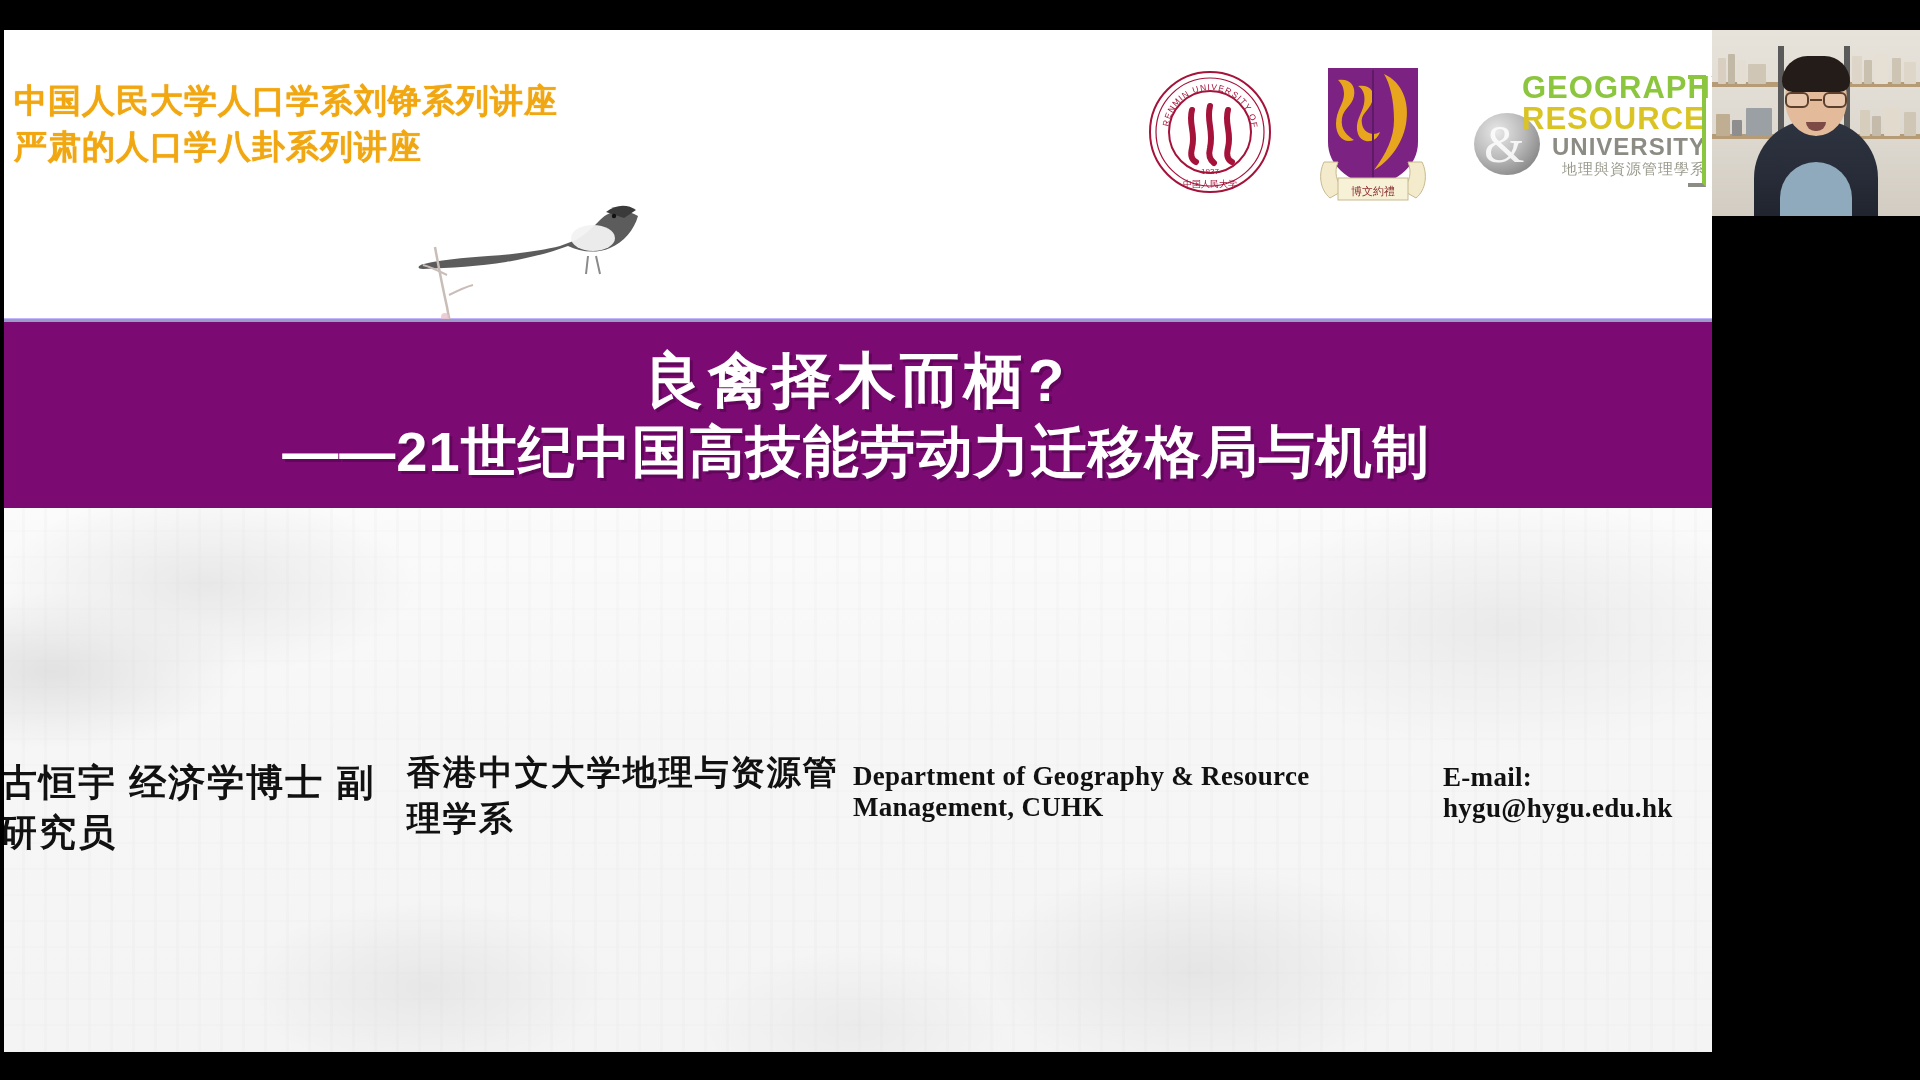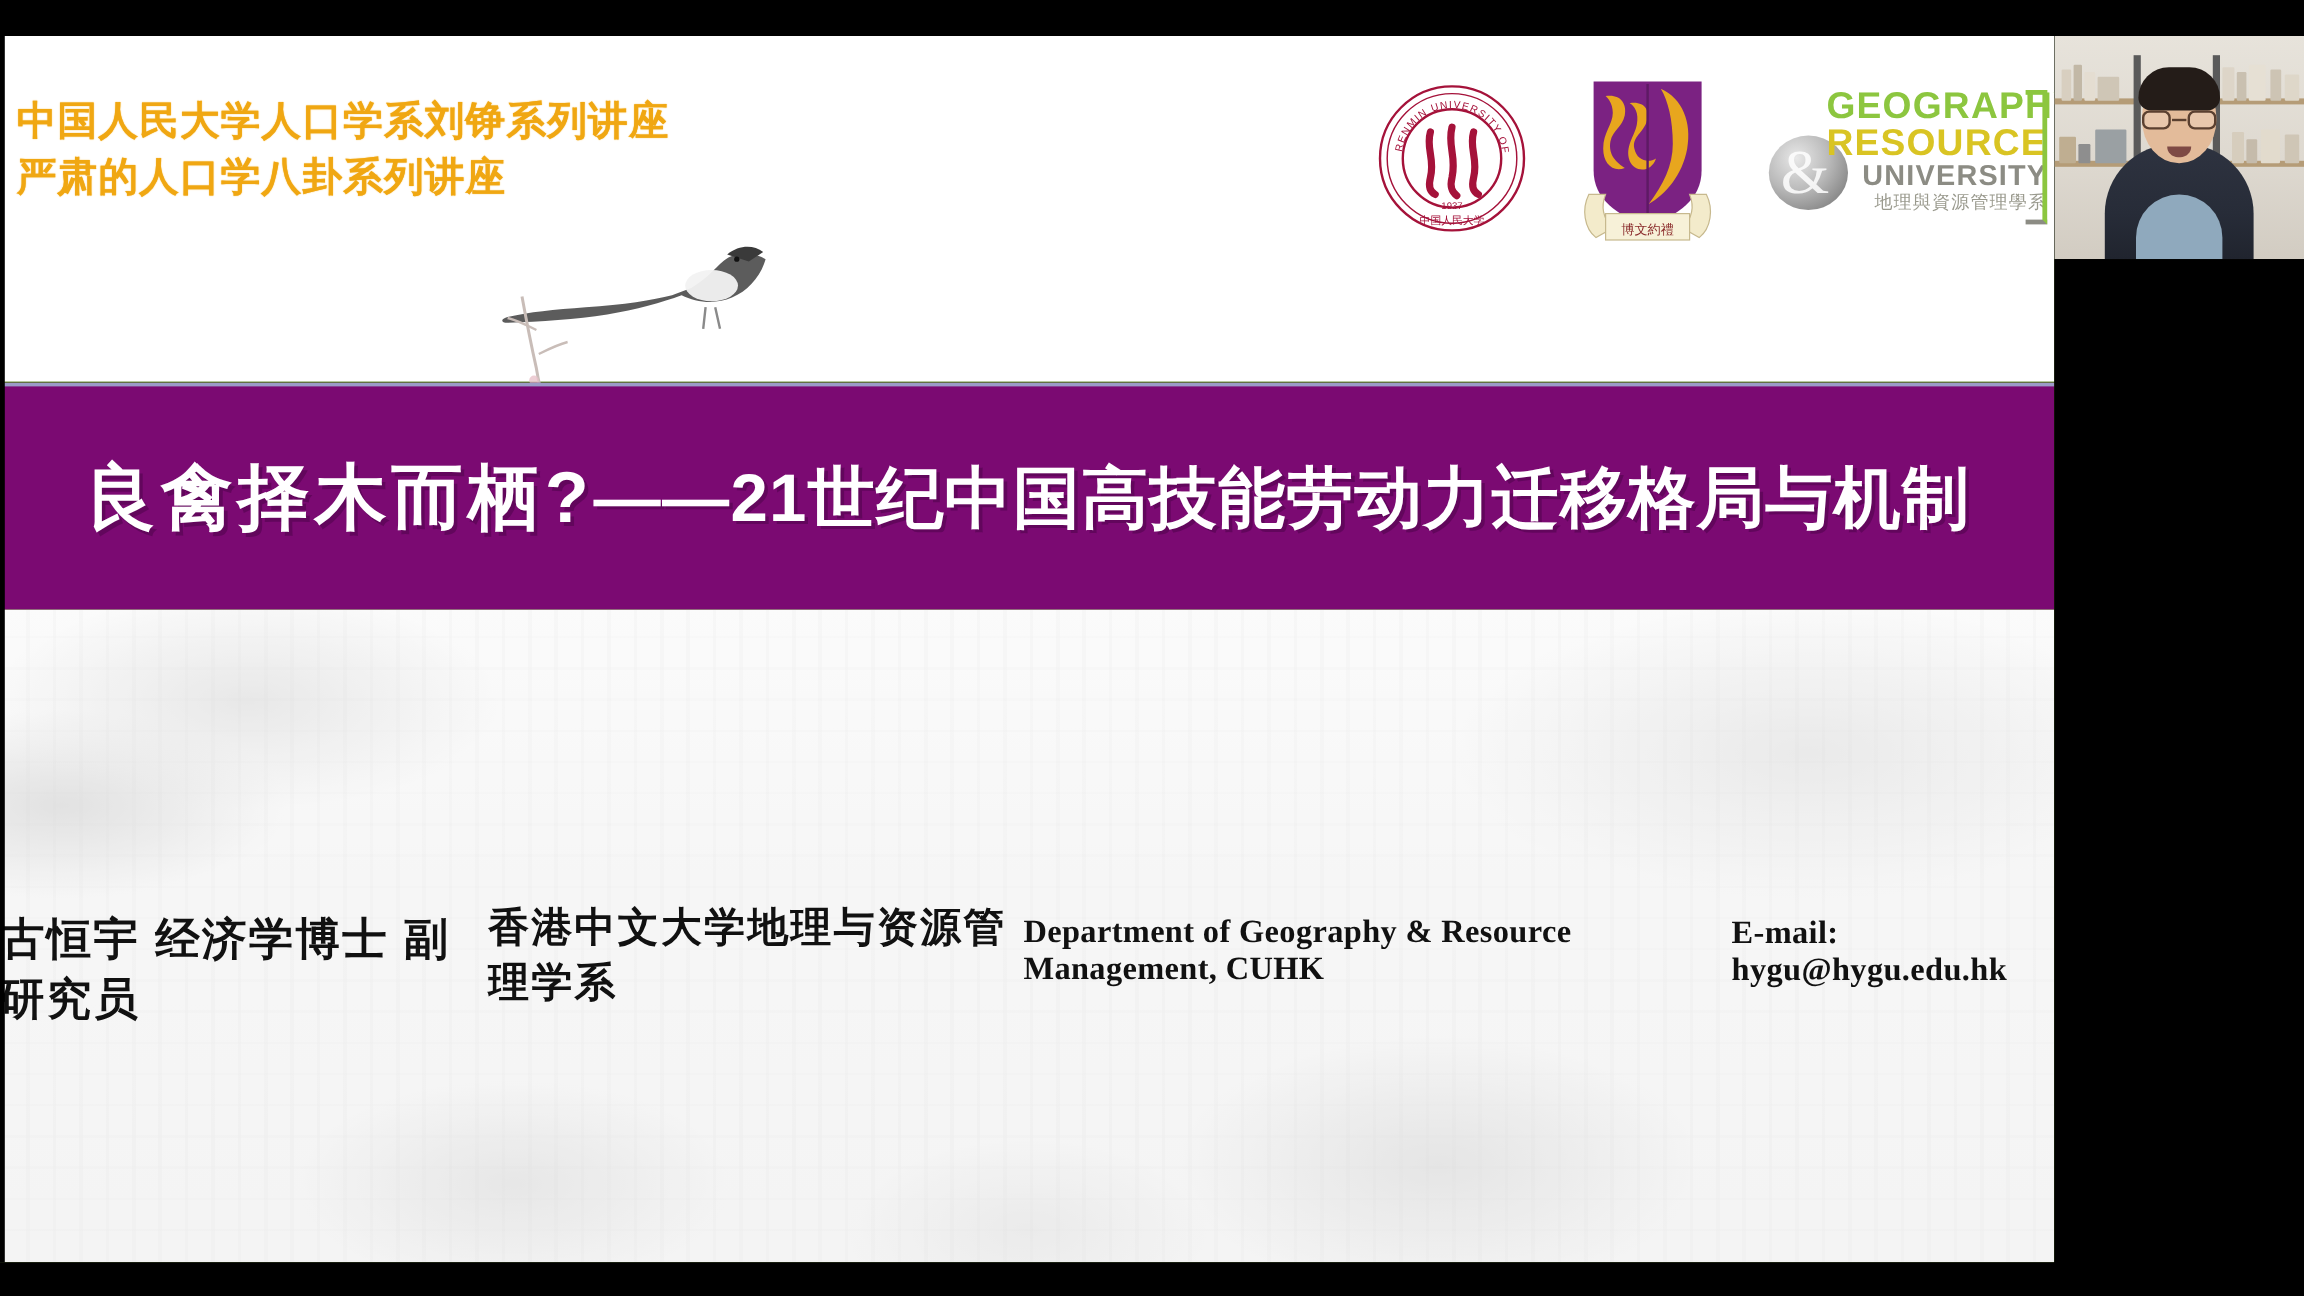--- a/index.html
+++ b/index.html
@@ -4,21 +4,21 @@
 <style>
   * { margin:0; padding:0; box-sizing:border-box; }
   html,body { width:1920px; height:1080px; background:#000; overflow:hidden; }
   body { font-family:"Liberation Sans", sans-serif; }
 
   #screen { position:relative; width:1920px; height:1080px; background:#000; }
 
   
   #slide {
     position:absolute; left:0; top:30px; width:1712px; height:1022px;
-    background:#4d7c0f; overflow:hidden;
+    background:#c4b5fd; overflow:hidden;
   }
 
   
   .hdr { position:absolute; left:0; top:0; width:100%; height:288px; background:#fff; }
 
   .hdr-text { position:absolute; left:14px; top:48px; }
   .hdr-line {
     color:#F0A712; font-weight:bold; font-size:33px; line-height:46px;
     letter-spacing:1px; white-space:nowrap;
     text-shadow:0 0 1px #F0A712;
@@ -45,21 +45,21 @@
     background:radial-gradient(circle at 35% 30%, #e8e8e8 0%, #b9b9b9 45%, #8e8e8e 75%, #6f6f6f 100%);
   }
   .grm-amp { position:absolute; left:10px; top:46px; font-size:52px; color:#fff; font-family:"Liberation Serif", serif; opacity:.85;}
   .grm-bracket { position:absolute; right:0px; top:6px; width:18px; height:112px; border-right:4px solid #8CC63F; border-top:4px solid #8CC63F; border-bottom:4px solid #8C8C84;}
 
   
   .band {
     position:absolute; left:0; top:289px; width:100%; height:189px;
     background:#7B0A72;
     border-top:3px solid #9B9BC8;
-    display:flex; flex-direction:row; justify-content:center; align-items:center;
+    display:flex; flex-direction:column; justify-content:center; align-items:center;
   }
   .band-t1 {
     color:#fff; font-weight:bold; font-size:60px; line-height:74px; letter-spacing:4px;
     text-shadow:3px 3px 0 rgba(90,5,85,.75);
   }
   .band-t2 {
     color:#fff; font-weight:bold; font-size:56px; line-height:68px; letter-spacing:1px;
     text-shadow:3px 3px 0 rgba(90,5,85,.75); white-space:nowrap;
   }
 

